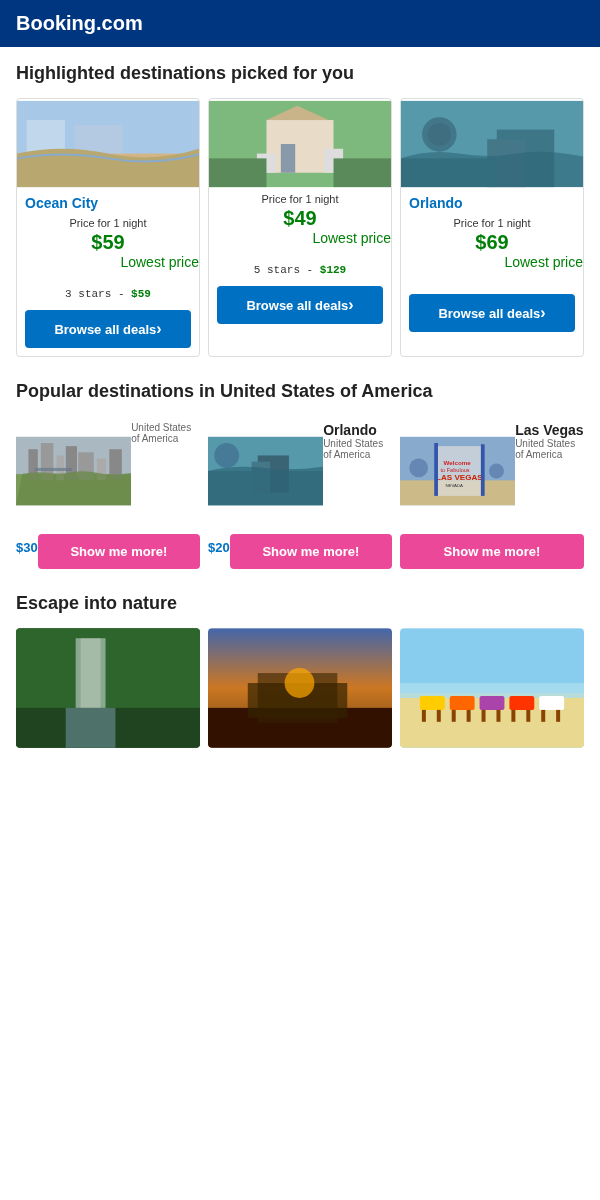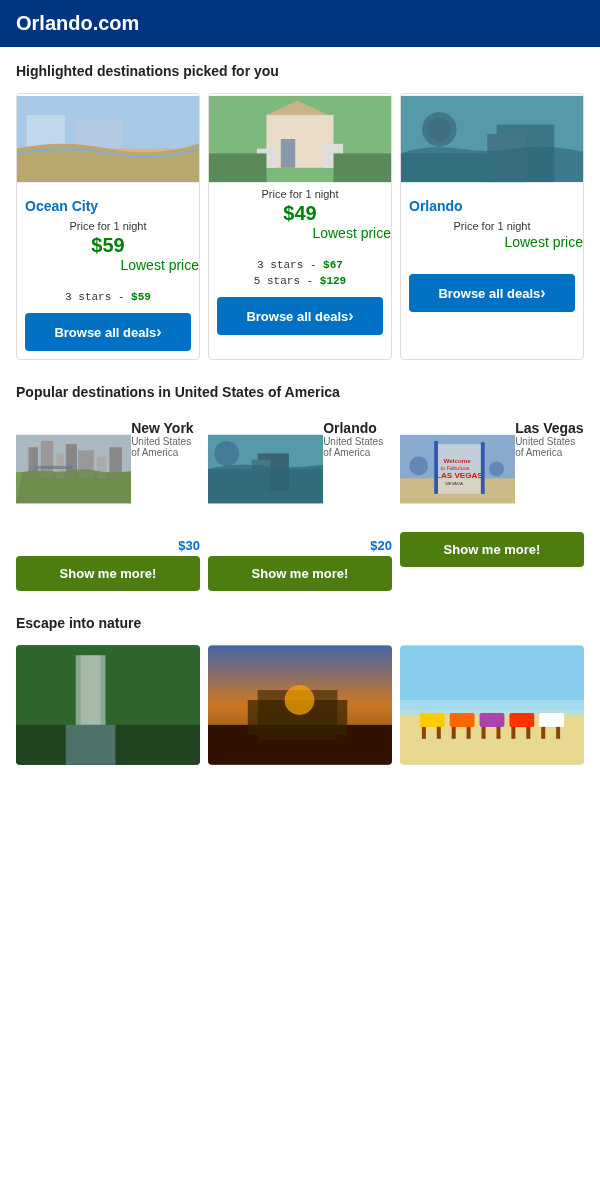--- a/index.html
+++ b/index.html
@@ -14,21 +14,21 @@
       color: #fff;
       font-size: 20px;
       font-weight: bold;
     }
 
     
     .main { padding: 16px; }
 
     
     .section-title {
-      font-size: 14px;
+      font-size: 18px;
       font-weight: bold;
       color: #222;
       margin-bottom: 14px;
     }
 
     
     .highlighted-section { margin-bottom: 24px; }
     .dest-cards-row {
       display: flex;
       gap: 8px;
@@ -44,21 +44,20 @@
     .dest-card-img-placeholder {
       width: 100%;
       height: 90px;
       display: block;
     }
     .dest-card-name {
       color: #0071c2;
       font-size: 14px;
       font-weight: bold;
       padding: 6px 8px 2px;
-      margin-top: 8px;
     }
     .dest-card-price-label {
       font-size: 11px;
       color: #333;
       text-align: center;
       padding: 4px 4px 2px;
     }
     .dest-card-price-value {
       font-size: 20px;
       font-weight: bold;
@@ -138,40 +137,40 @@
     }
     .pop-card-price {
       color: #0071c2;
       font-size: 13px;
       font-weight: bold;
     }
     .show-more-btn {
       display: flex;
       align-items: center;
       justify-content: center;
-      background: #4d7c0f;
+      background: #ec4899;
       color: #fff;
       font-size: 13px;
       font-weight: bold;
       border: none;
       border-radius: 4px;
       padding: 10px 8px;
       margin: 0;
       cursor: pointer;
       width: 100%;
     }
 
     .pop-actions-row {
       display: flex;
       gap: 8px;
     }
     .pop-action-col {
       flex: 1;
       display: flex;
-      flex-direction: column;
+      flex-direction: row;
     }
 
     
     .nature-section { margin-bottom: 12px; }
     .nature-cards-row {
       display: flex;
       gap: 8px;
     }
     .nature-card {
       flex: 1;
@@ -184,21 +183,21 @@
       display: block;
       border-radius: 4px;
     }
 
     
   </style>
 </head>
 <body>
 
 <div class="header">
-  <span class="header-logo">Orlando.com</span>
+  <span class="header-logo">Booking.com</span>
 </div>
 
 <div class="main">
 
   <div class="highlighted-section">
     <div class="section-title">Highlighted destinations picked for you</div>
     <div class="dest-cards-row">
 
       <div class="dest-card">
         <svg class="dest-card-img-placeholder" viewBox="0 0 190 90" xmlns="http://www.w3.org/2000/svg">
@@ -227,40 +226,40 @@
           <polygon points="60,20 125,20 92,5" fill="#c8b488"></polygon>
           <rect x="75" y="45" width="15" height="30" fill="#8899aa"></rect>
           <rect x="50" y="55" width="20" height="20" fill="#ddd"></rect>
           <rect x="120" y="50" width="20" height="25" fill="#ddd"></rect>
           <rect x="0" y="60" width="60" height="30" fill="#5a8a5a"></rect>
           <rect x="130" y="60" width="60" height="30" fill="#5a8a5a"></rect>
         </svg>
         <div class="dest-card-price-label">Price for 1 night</div>
         <div class="dest-card-price-value">$49</div>
         <div class="dest-card-lowest">Lowest price</div>
-        <div class="dest-card-stars">3 stars - <span>$67</span></div>
         <div class="dest-card-stars">5 stars - <span>$129</span></div>
         <button class="browse-btn">
           <span>Browse all deals</span>
           <span class="btn-arrow">›</span>
         </button>
       </div>
 
       <div class="dest-card">
         <svg class="dest-card-img-placeholder" viewBox="0 0 190 90" xmlns="http://www.w3.org/2000/svg">
           <rect width="190" height="90" fill="#5599aa"></rect>
           <rect x="100" y="30" width="60" height="60" fill="#336677" opacity="0.7"></rect>
           <rect x="90" y="40" width="40" height="50" fill="#447788"></rect>
           <rect x="0" y="60" width="100" height="30" fill="#3d7a8a"></rect>
           <path d="M0 60 Q30 50 60 55 Q90 60 120 55 Q150 50 190 58 L190 90 L0 90 Z" fill="#2d6677" opacity="0.6"></path>
           <circle cx="40" cy="35" r="18" fill="#2d5566" opacity="0.5"></circle>
           <circle cx="40" cy="35" r="12" fill="#3d6677" opacity="0.5"></circle>
         </svg>
         <div class="dest-card-name">Orlando</div>
         <div class="dest-card-price-label">Price for 1 night</div>
+        <div class="dest-card-price-value">$69</div>
         <div class="dest-card-lowest">Lowest price</div>
         <button class="browse-btn">
           <span>Browse all deals</span>
           <span class="btn-arrow">›</span>
         </button>
       </div>
 
     </div>
   </div>
 
@@ -277,21 +276,20 @@
           <rect x="40" y="10" width="20" height="60" fill="#999"></rect>
           <rect x="65" y="30" width="12" height="40" fill="#aaa"></rect>
           <rect x="80" y="15" width="18" height="55" fill="#888"></rect>
           <rect x="100" y="25" width="25" height="45" fill="#999"></rect>
           <rect x="130" y="35" width="15" height="35" fill="#aaa"></rect>
           <rect x="150" y="20" width="20" height="50" fill="#888"></rect>
           <path d="M10 60 Q30 55 50 58 Q70 61 90 57 Q110 53 130 58 Q150 63 185 58 L185 110 L0 110 Z" fill="#6a8a4a" opacity="0.8"></path>
           <rect x="30" y="50" width="60" height="5" fill="#667788" opacity="0.7"></rect>
         </svg>
         <div class="pop-card-info">
-          <div class="pop-card-city">New York</div>
           <div class="pop-card-country">United States of America</div>
         </div>
       </div>
 
       <div class="pop-card">
         <svg class="pop-card-img-placeholder" viewBox="0 0 185 110" xmlns="http://www.w3.org/2000/svg">
           <rect width="185" height="110" fill="#5599aa"></rect>
           <rect x="0" y="55" width="185" height="55" fill="#3d7a8a"></rect>
           <rect x="80" y="30" width="50" height="60" fill="#335566" opacity="0.8"></rect>
           <rect x="70" y="40" width="30" height="50" fill="#447788"></rect>

